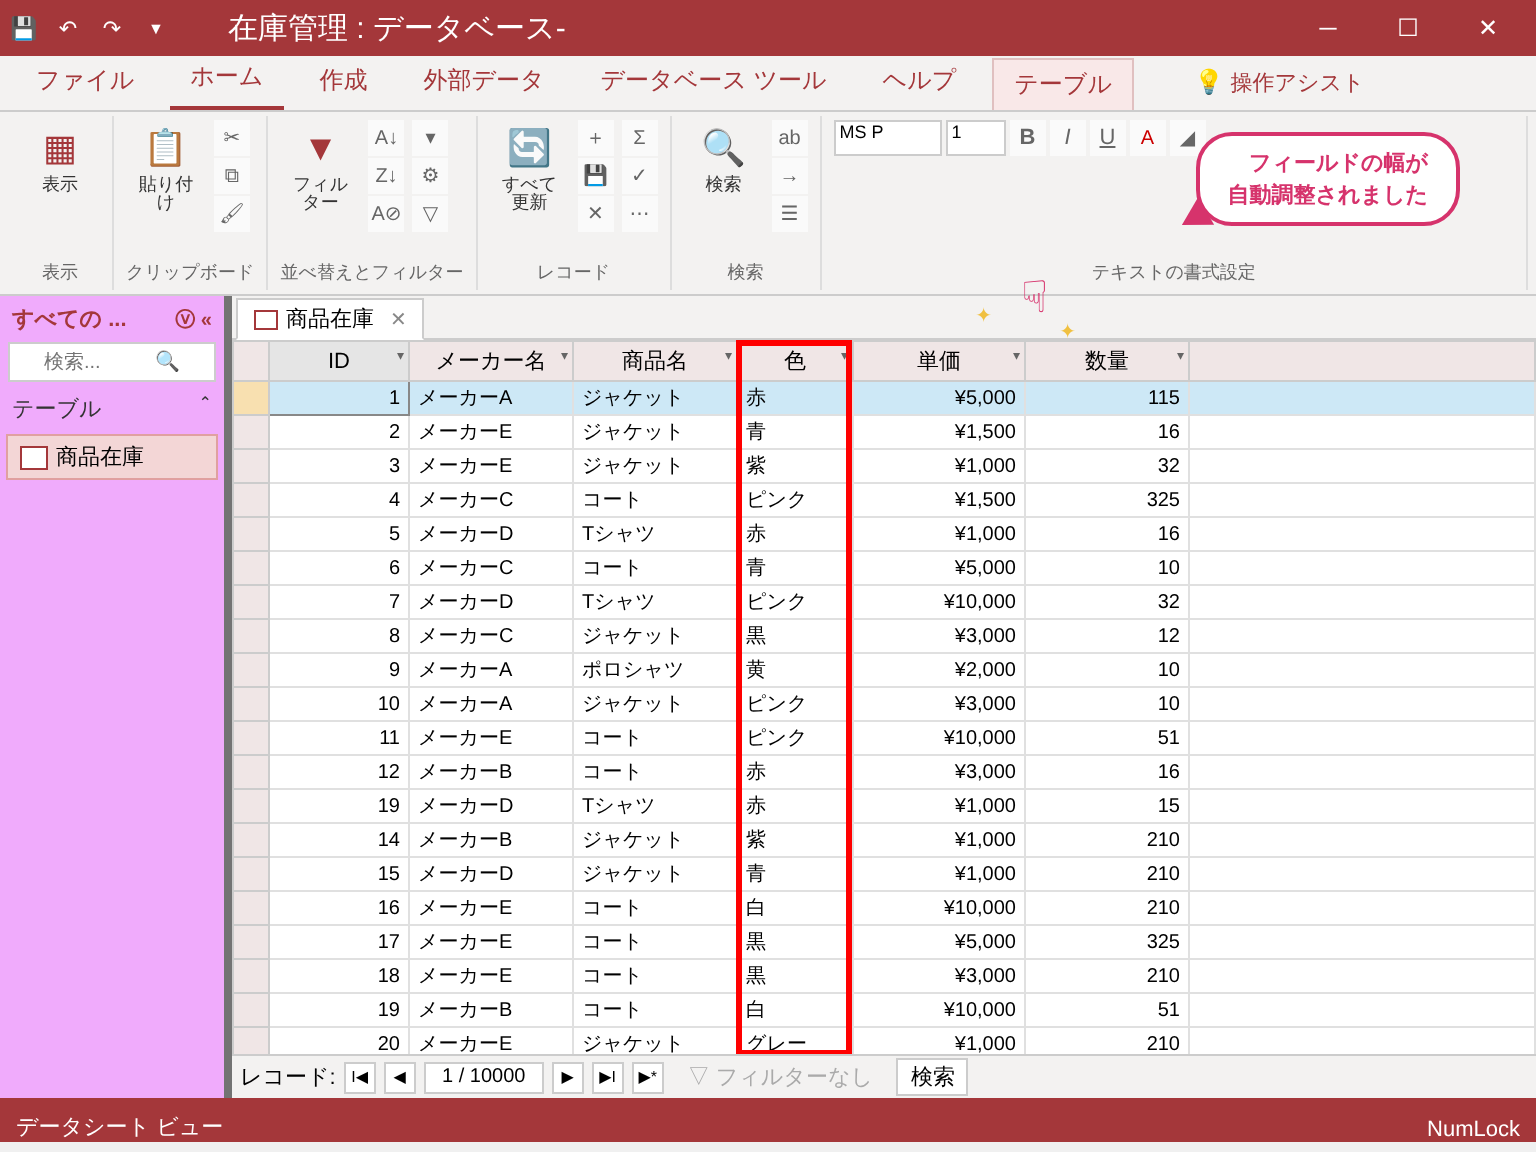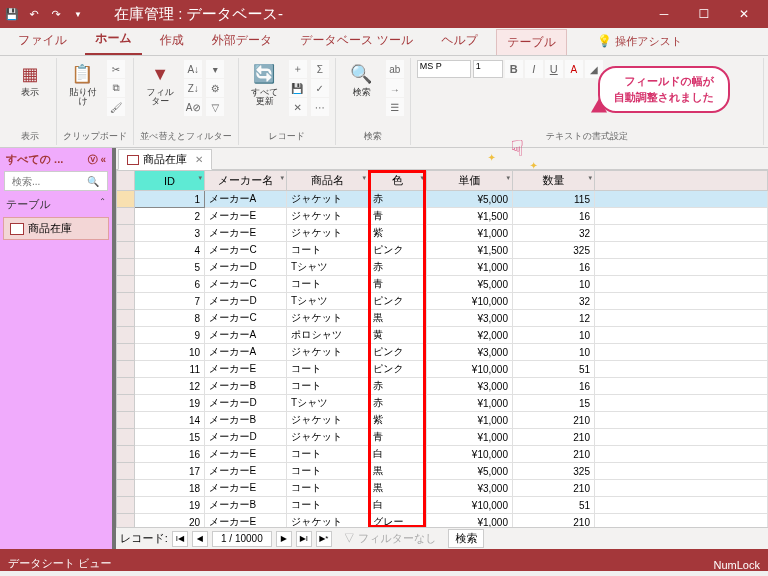--- a/index.html
+++ b/index.html
@@ -5,55 +5,55 @@
 *{margin:0;padding:0;box-sizing:border-box;font-family:"Meiryo","MS PGothic",sans-serif;font-size:11px}
 body{background:#f0f0f0;width:768px;height:576px;overflow:hidden;position:relative}
 .titlebar{height:28px;background:#a4373a;color:#fff;display:flex;align-items:center;padding:0 4px}
 .titlebar .qat{display:flex;gap:6px;align-items:center}
 .titlebar .qat span{width:16px;height:16px;display:flex;align-items:center;justify-content:center;color:#fff}
 .titlebar .title{margin-left:28px;font-size:15px}
 .titlebar .winbtns{margin-left:auto;display:flex}
 .titlebar .winbtns span{width:40px;height:28px;display:flex;align-items:center;justify-content:center;font-size:12px}
 .tabs{height:28px;background:#f3f2f1;border-bottom:1px solid #ccc;display:flex;align-items:flex-end;padding:0 8px;gap:8px}
 .tab{padding:6px 10px;font-size:12px;color:#a4373a;cursor:pointer}
-.tab.active{color:#a4373a;border-bottom:2px solid #a4373a;font-weight:bold}
+.tab.active{color:#a4373a;border-bottom:2px solid #a4373a;font-weight:normal}
 .ctxtab{background:#f9e8e8;color:#a4373a;border:1px solid #e0c0c0;border-bottom:none;padding:4px 10px}
 .ribbon{height:92px;background:#f3f2f1;border-bottom:1px solid #ccc;display:flex;padding:2px 4px}
 .group{border-right:1px solid #ddd;padding:2px 6px;display:flex;flex-direction:column;justify-content:space-between}
 .group-label{font-size:9px;color:#666;text-align:center;margin-top:2px}
 .group-body{display:flex;align-items:flex-start;gap:4px;flex:1}
 .bigbtn{display:flex;flex-direction:column;align-items:center;justify-content:center;width:40px;padding:2px;gap:2px}
 .bigbtn .ic{width:24px;height:24px;display:flex;align-items:center;justify-content:center;font-size:18px;color:#a4373a}
 .bigbtn .lbl{font-size:9px;color:#333;text-align:center;line-height:1}
 .minibtn{width:18px;height:18px;border:1px solid transparent;display:flex;align-items:center;justify-content:center;font-size:10px;color:#666;background:#fafafa}
 .col{display:flex;flex-direction:column;gap:1px}
 .fontgroup{display:flex;flex-direction:row;gap:2px}
 .fontrow{display:flex;gap:2px;align-items:center}
 .fontname{width:54px;height:18px;border:1px solid #ccc;font-size:9px;padding:0 2px;background:#fff}
 .fontsize{width:30px;height:18px;border:1px solid #ccc;font-size:9px;padding:0 2px;background:#fff}
 .callout{position:absolute;top:66px;right:38px;background:#fff;border:2px solid #d6336c;border-radius:18px;padding:6px 14px;font-size:12px;color:#d6336c;font-weight:bold;z-index:20;text-align:right;line-height:1.3}
 .callout::after{content:"";position:absolute;left:-10px;bottom:-6px;width:0;height:0;border-right:14px solid #d6336c;border-top:8px solid transparent;border-bottom:8px solid transparent;transform:rotate(-30deg)}
 .hand{position:absolute;top:136px;right:244px;z-index:19;color:#d6336c;font-size:22px}
 .body{display:flex;height:401px}
 .nav{width:116px;background:#f0abfc;border-right:4px solid #737373;padding:2px}
 .nav-head{display:flex;align-items:center;justify-content:space-between;padding:2px 4px;color:#a4373a;font-size:13px;font-weight:bold}
-.nav-search{display:flex;align-items:center;border:1px solid #ccc;background:#fff;margin:2px;padding:1px 7px;height:20px}
+.nav-search{display:flex;align-items:center;border:1px solid #ccc;background:#fff;margin:2px;padding:1px 17px;height:20px}
 .nav-search input{border:none;flex:1;font-size:10px;outline:none;min-width:0}
 .nav-cat{padding:4px;font-size:11px;color:#333;display:flex;justify-content:space-between}
 .nav-item{display:flex;align-items:center;gap:4px;padding:3px 6px;background:#f3d6d6;border:1px solid #e0a0a0;margin:1px}
 .nav-item .ic{width:14px;height:12px;background:#fff;border:1px solid #a4373a;display:inline-block}
 .content{flex:1;display:flex;flex-direction:column;background:#fff;position:relative}
 .dtab{height:22px;background:#f3f2f1;display:flex;align-items:center;border-bottom:1px solid #ccc}
 .dtab-item{background:#fff;border:1px solid #ccc;border-bottom:1px solid #fff;padding:2px 8px;margin-left:2px;margin-top:2px;display:flex;align-items:center;gap:4px;font-size:11px}
 .dtab-item .ic{width:12px;height:10px;background:#fff;border:1px solid #a4373a;display:inline-block}
 .dtab-item .x{color:#888;font-size:10px;margin-left:4px}
 .grid{flex:1;overflow:auto;position:relative}
 table{border-collapse:collapse;width:100%;table-layout:fixed}
 th{background:#f0e6e6;border:1px solid #ccc;font-size:10px;font-weight:normal;padding:2px 4px;height:18px;position:relative;text-align:center}
-th.idcol{background:#5eead4}
+th.idcol{background:#e5e5e5}
 th .dd{position:absolute;right:2px;top:3px;font-size:7px;color:#666}
 td{border:1px solid #e0e0e0;font-size:10px;padding:1px 4px;height:16px;white-space:nowrap;overflow:hidden}
 td.num{text-align:right}
 td.sel{background:#fff;border:1px solid #888}
 tr.selrow td{background:#cde8f6}
 tr.selrow td.rowhead{background:#f8e0b0}
 td.rowhead{background:#f0e6e6;border:1px solid #ccc;width:18px}
 .recnav{height:22px;background:#f3f2f1;border-top:1px solid #ccc;display:flex;align-items:center;padding:0 4px;gap:4px;font-size:10px}
 .recnav input{width:60px;height:16px;border:1px solid #ccc;font-size:10px;text-align:center}
 .recnav .nb{width:16px;height:16px;border:1px solid #ccc;background:#fff;display:flex;align-items:center;justify-content:center;font-size:8px}

